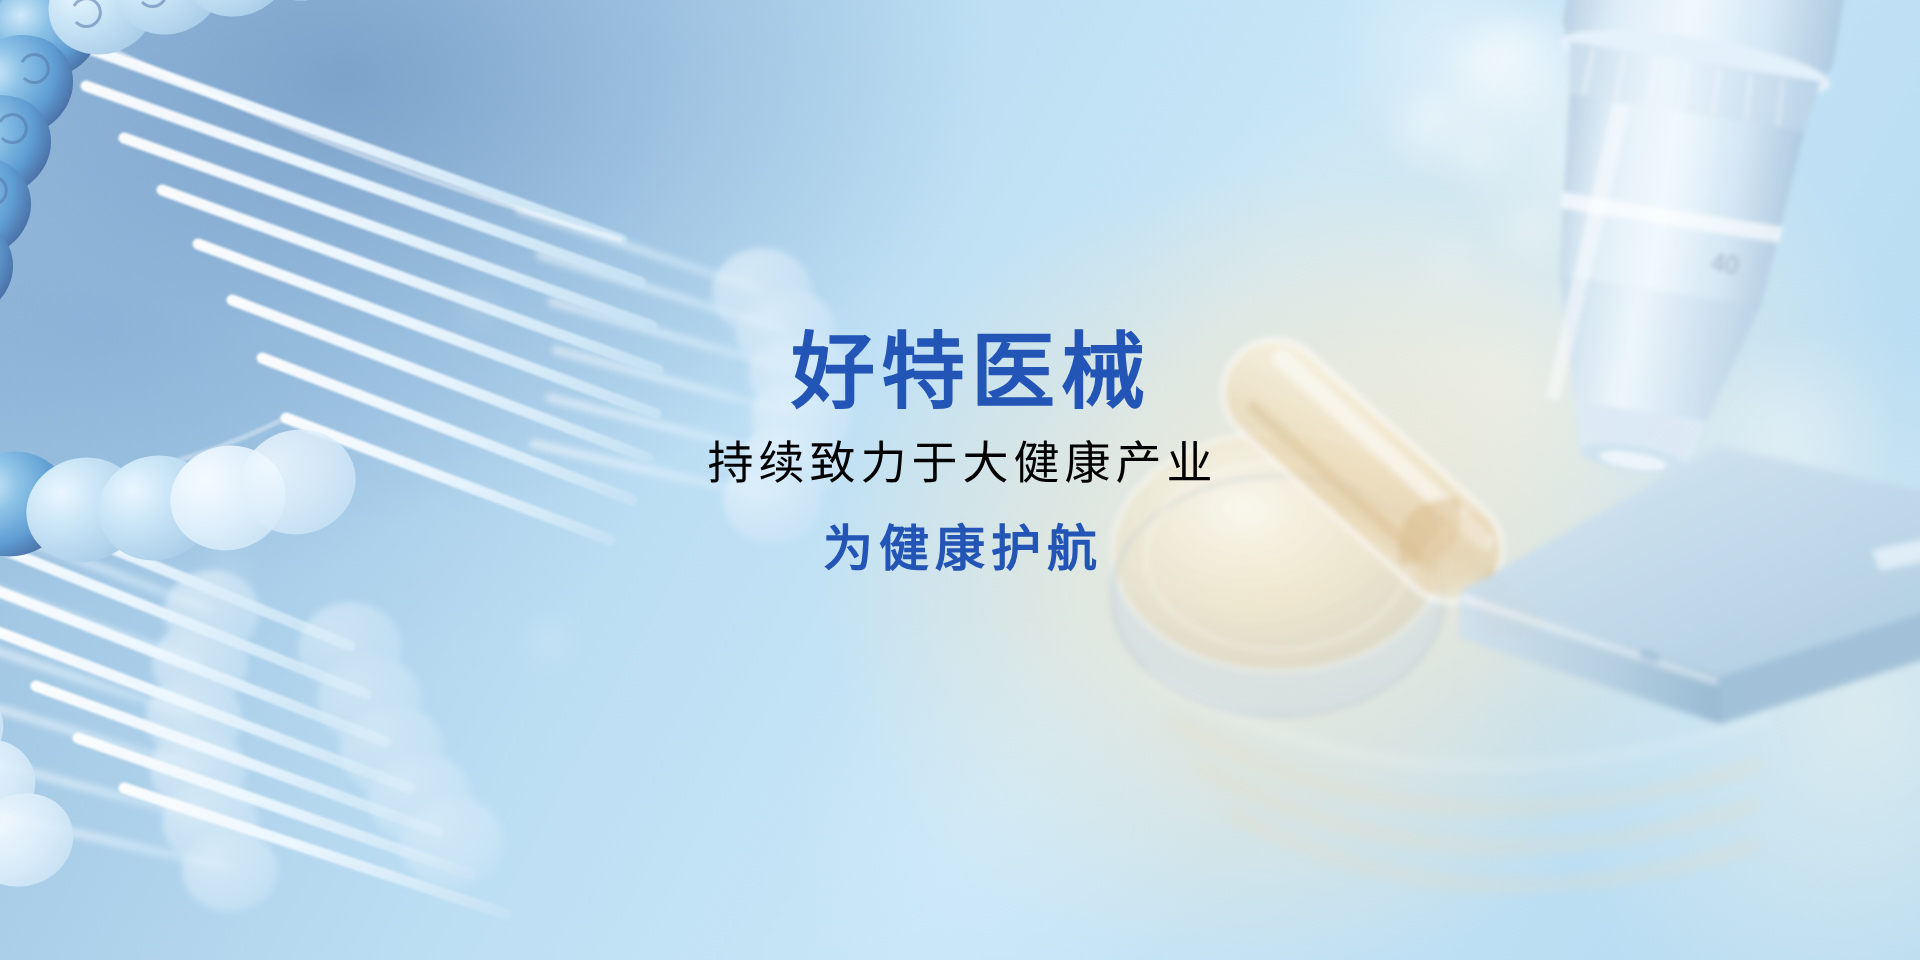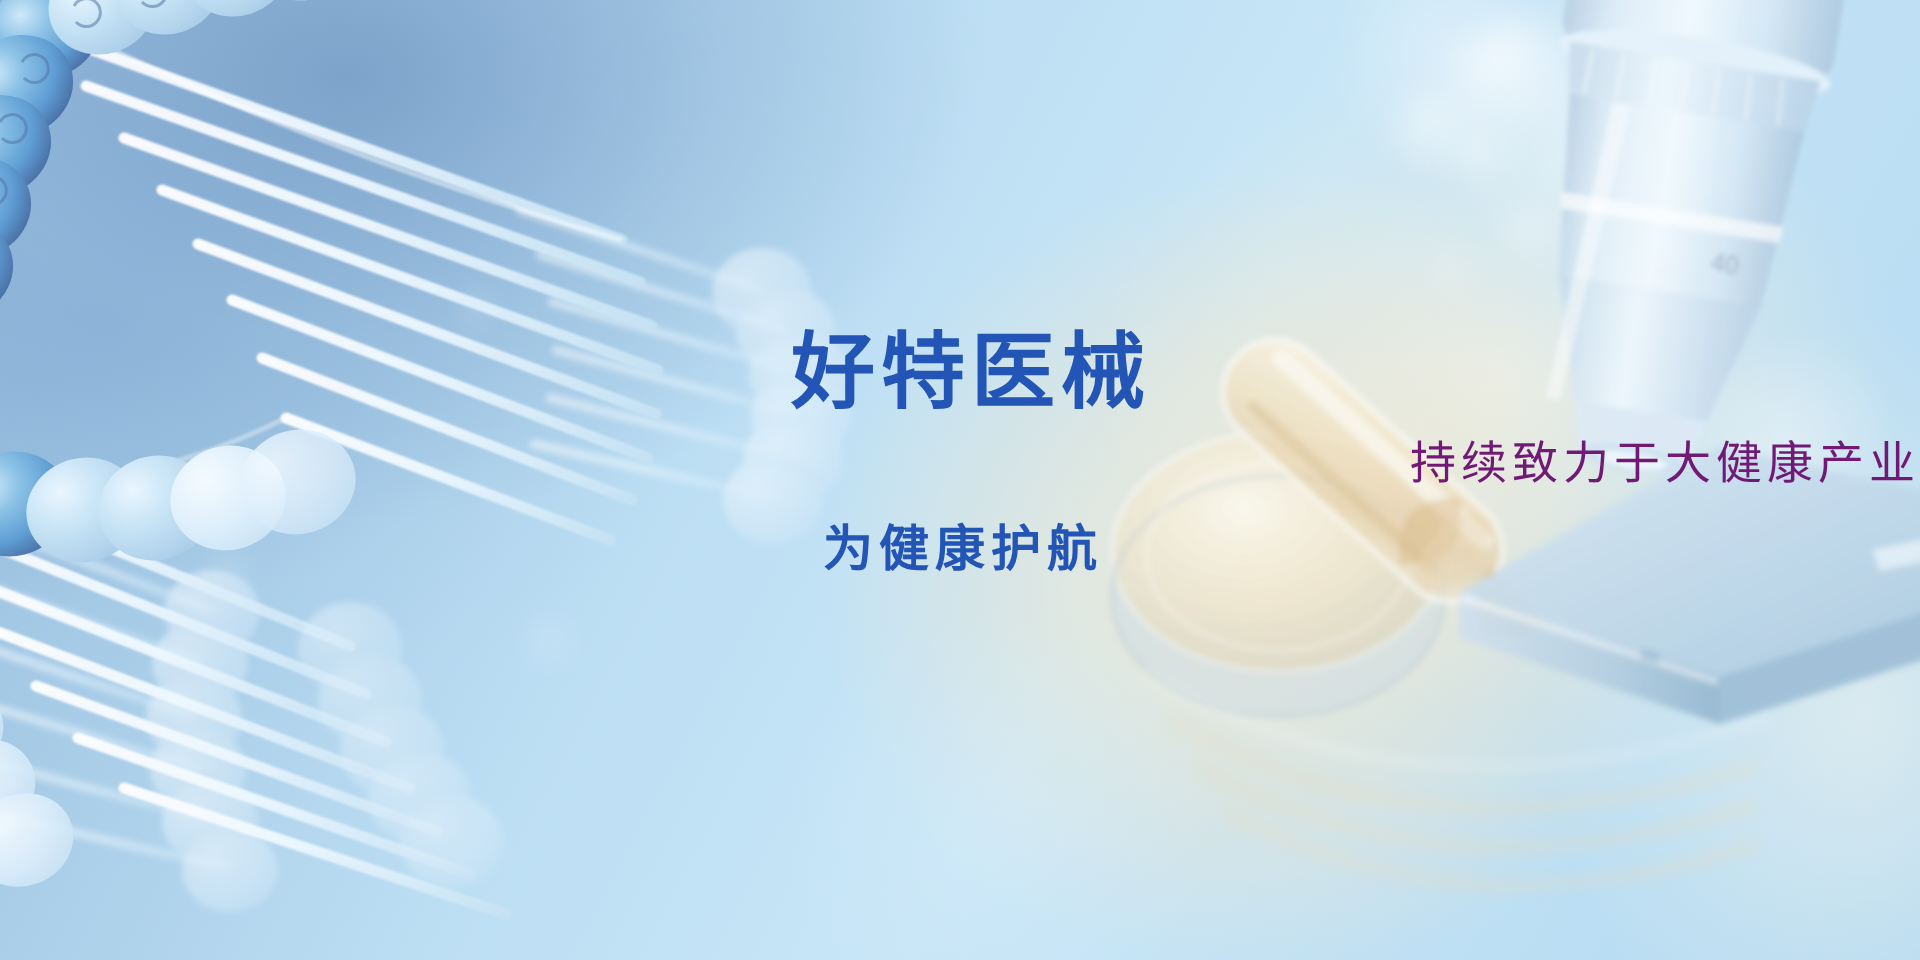--- a/index.html
+++ b/index.html
@@ -118,24 +118,23 @@
     letter-spacing: 6px;
     color: #2255b5;
     margin: 0 0 26px 16px;
     text-indent: 6px;
   }
   .subline {
     font-size: 46px;
     line-height: 1.0;
     font-weight: 400;
     letter-spacing: 5px;
-    color: #701a75;
+    color: #000000;
     margin: 0 0 38px 0;
     text-indent: 5px;
-    text-align: right;
   }
   .tagline {
     font-size: 50px;
     line-height: 1.0;
     font-weight: 700;
     letter-spacing: 6px;
     color: #2255b5;
     margin: 12px;
     text-indent: 6px;
   }

